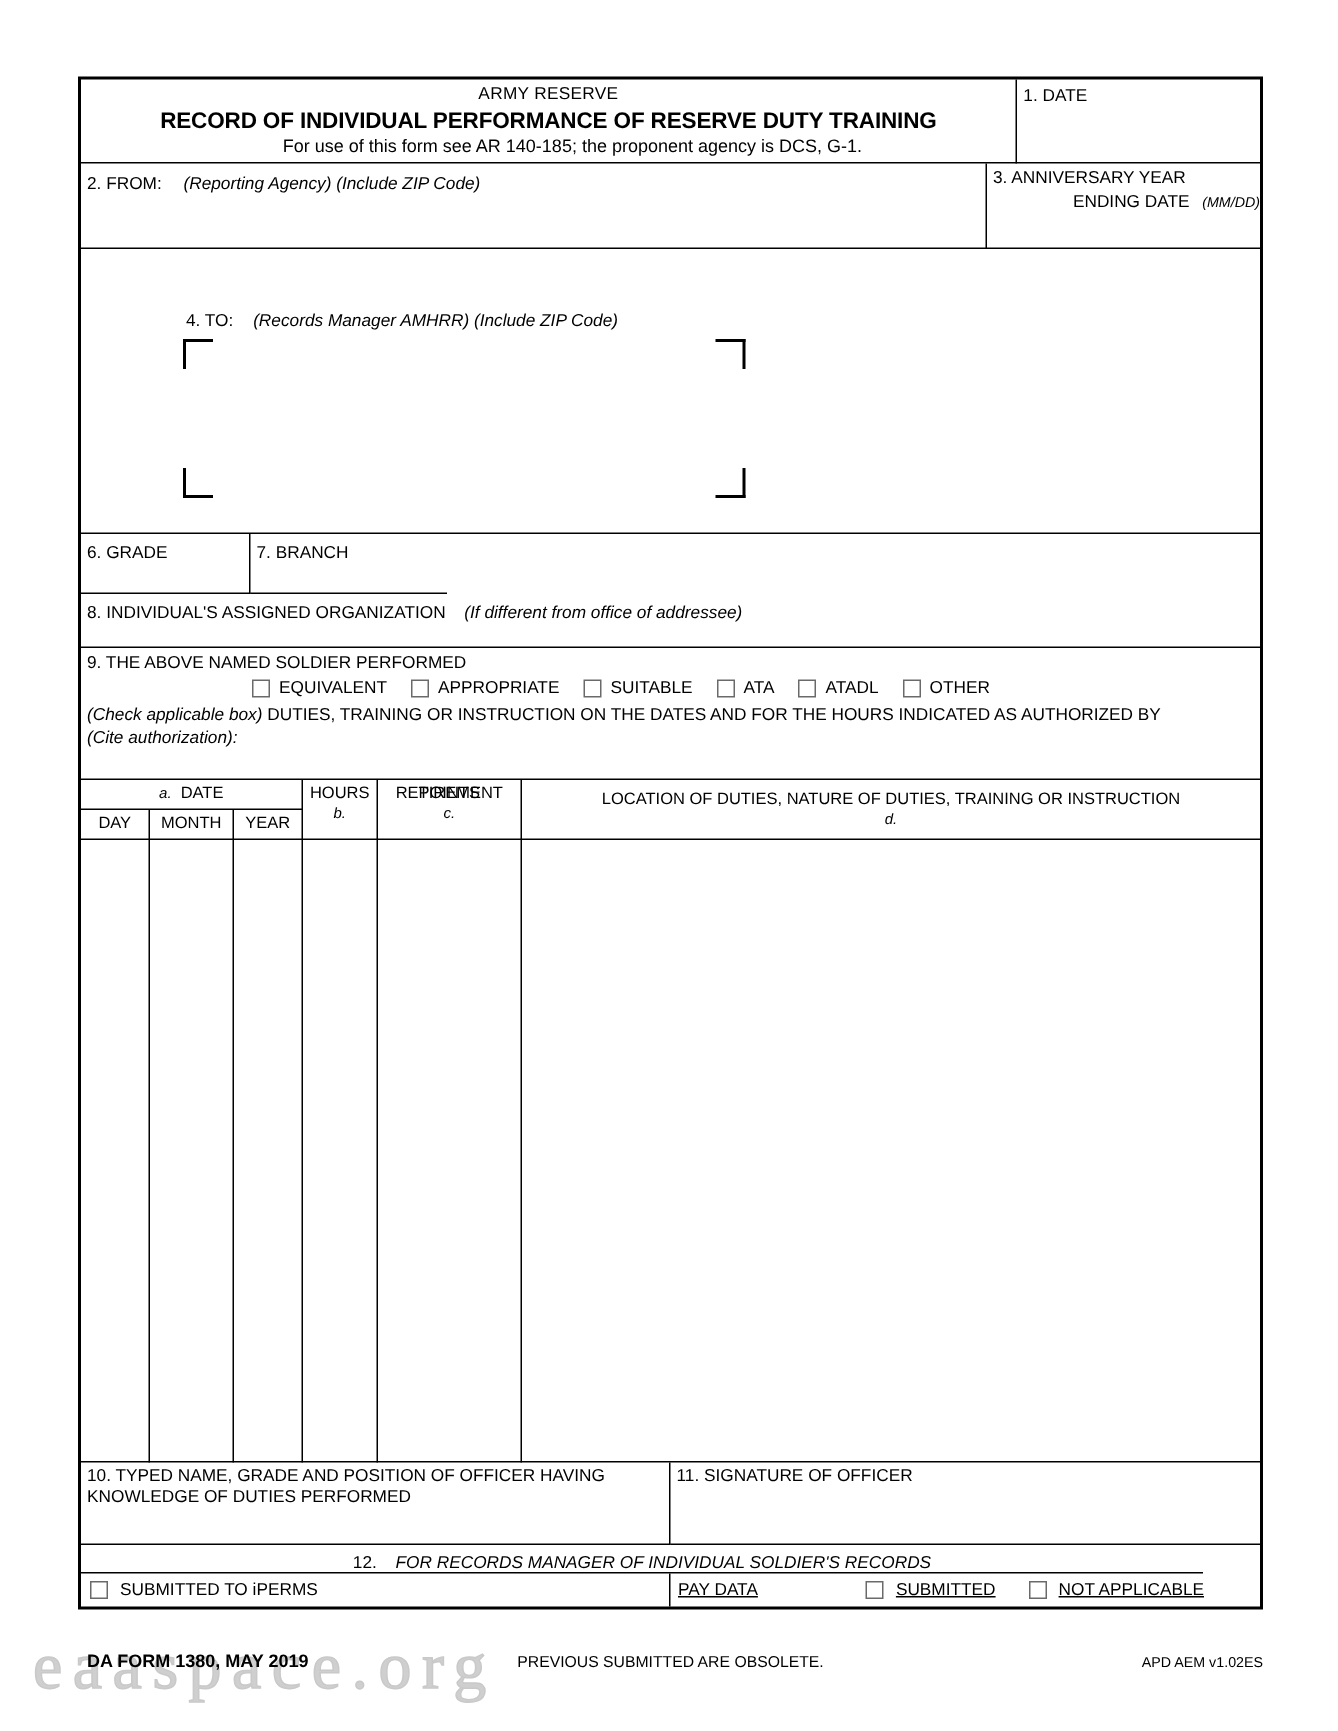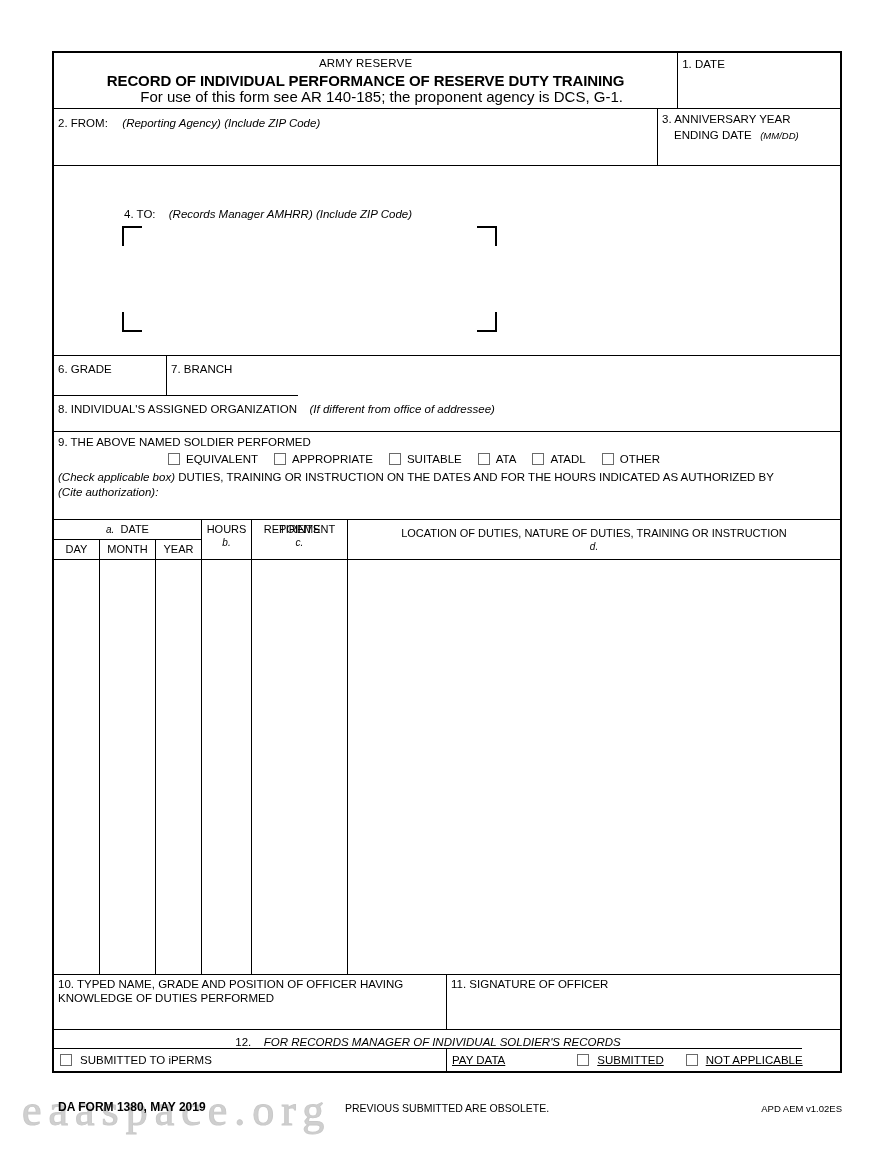--- a/index.html
+++ b/index.html
@@ -47,21 +47,21 @@
   .row { display: flex; }
   .cell { box-sizing: border-box; position: relative; }
 
   .bb { border-bottom: 1.6px solid #000; }
   .br { border-right: 1.6px solid #000; }
 
   
   #hdr-left { width: 704px; padding: 3px 0 4px 0; text-align: center; }
   .hdr-army { font-size: 11.5px; letter-spacing: .2px; line-height: 15px; }
   .hdr-title { font-size: 15px; font-weight: bold; line-height: 19px; letter-spacing: -.1px; }
-  .hdr-sub { font-size: 15px; line-height: 14px; padding-left: 32px; }
+  .hdr-sub { font-size: 12px; line-height: 14px; padding-left: 32px; }
 
   #hdr-date { width: 182px; padding: 4px 0 0 4px; min-height: 55px; }
   .fld-num { font-size: 11.5px; line-height: 14px; }
 
   
   #from-cell { width: 604px; height: 57px; padding: 4px 0 0 4px; }
   #anniv-cell { width: 182px; height: 57px; padding: 4px 0 0 4px; }
   .lbl { font-size: 11.5px; }
   .ital { font-style: italic; }
   .small-ital { font-style: italic; font-size: 9.5px; }
@@ -158,21 +158,21 @@
     </div>
   </div>
 
   <div class="row">
     <div class="cell bb br" id="from-cell">
       <span class="lbl">2. FROM:</span>
       <span class="lbl ital" style="margin-left:10px;">(Reporting Agency) (Include ZIP Code)</span>
     </div>
     <div class="cell bb" id="anniv-cell">
       <div class="lbl">3. ANNIVERSARY YEAR</div>
-      <div style="padding-left:12px;">
+      <div style="padding-left:12px;text-align:right;">
         <span class="lbl">ENDING DATE</span>
         <span class="small-ital" style="margin-left:4px;">(MM/DD)</span>
       </div>
     </div>
   </div>
 
   <div class="row">
     <div class="cell bb" id="to-cell">
       <div id="to-label">
         <span>4. TO:</span>

